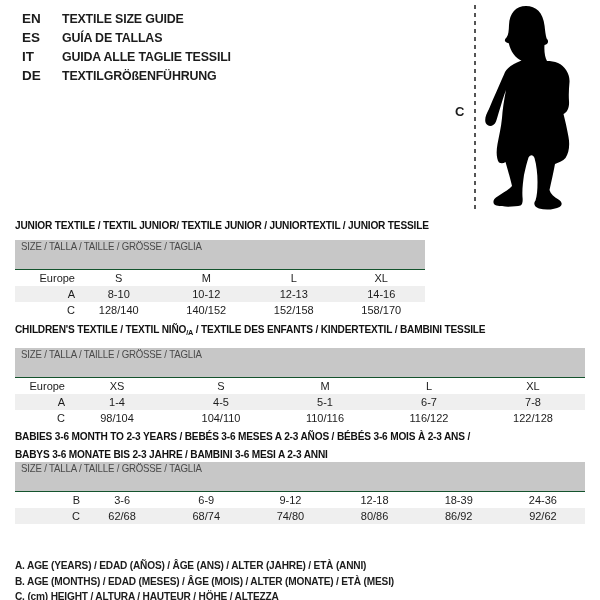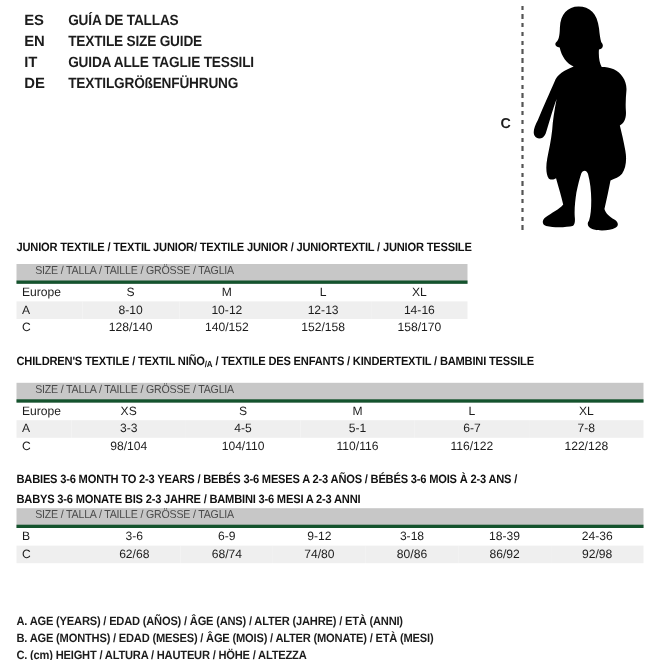--- a/index.html
+++ b/index.html
@@ -17,48 +17,48 @@
 
   
   .dash-line{left:474px;top:5px;width:2px;height:205px;
     background:repeating-linear-gradient(to bottom,#555 0px,#555 4px,transparent 4px,transparent 8px);}
   .c-label{left:455px;top:104px;font-weight:bold;font-size:13px;}
   .silhouette{left:483px;top:4px;}
 
   
   .sec-title{font-weight:bold;font-size:11px;color:#111;}
   .title-sub{font-size:8px;vertical-align:-2px;}
-  .size-bar{background:#c7c7c7;border-bottom:3px solid #14532d;height:18px;line-height:13px;
-            font-size:10.5px;color:#4a4a4a;padding-left:17px;box-sizing:border-box;}
+  .size-bar{background:#c7c7c7;border-bottom:1px solid #14532d;height:30px;line-height:13px;
+            font-size:10.5px;color:#4a4a4a;padding-left:6px;box-sizing:border-box;}
   table.size-table{border-collapse:collapse;table-layout:fixed;}
   table.size-table td{height:16px;font-size:11px;text-align:center;padding:0;vertical-align:middle;}
-  table.size-table td.rowlabel{text-align:left;padding-left:5px;}
+  table.size-table td.rowlabel{text-align:right;padding-left:5px;}
   table.size-table tr:nth-child(even){background:#efefef;}
 
   #t1-bar,#t1 {width:410px;}
   #t2-bar,#t2,#t3-bar,#t3{width:570px;}
   #t1 td.rowlabel{width:55px;}
   #t2 td.rowlabel{width:45px;}
   #t3 td.rowlabel{width:60px;}
 
   
   .footnotes{left:15px;top:558px;}
   .footnote{font-weight:bold;font-size:11px;line-height:15.5px;}
 </style>
 </head>
 <body>
 
 <div class="abs lang-list">
   <div class="lang-row">
+    <span class="lang-code">EN</span>
+    <span class="cond">TEXTILE SIZE GUIDE</span>
+  </div>
+  <div class="lang-row">
     <span class="lang-code">ES</span>
     <span class="cond">GUÍA DE TALLAS</span>
-  </div>
-  <div class="lang-row">
-    <span class="lang-code">EN</span>
-    <span class="cond">TEXTILE SIZE GUIDE</span>
   </div>
   <div class="lang-row">
     <span class="lang-code">IT</span>
     <span class="cond">GUIDA ALLE TAGLIE TESSILI</span>
   </div>
   <div class="lang-row">
     <span class="lang-code">DE</span>
     <span class="cond">TEXTILGRÖßENFÜHRUNG</span>
   </div>
 </div>
@@ -155,21 +155,21 @@
         <tr>
       <td class="rowlabel">Europe</td>
       <td>XS</td>
       <td>S</td>
       <td>M</td>
       <td>L</td>
       <td>XL</td>
     </tr>
     <tr>
       <td class="rowlabel">A</td>
-      <td>3-3</td>
+      <td>1-4</td>
       <td>4-5</td>
       <td>5-1</td>
       <td>6-7</td>
       <td>7-8</td>
     </tr>
     <tr>
       <td class="rowlabel">C</td>
       <td>98/104</td>
       <td>104/110</td>
       <td>110/116</td>
@@ -188,32 +188,32 @@
   <div class="size-bar" id="t3-bar">
     <span class="cond">SIZE / TALLA / TAILLE / GRÖSSE / TAGLIA</span>
   </div>
   <table class="size-table" id="t3">
     <tbody>
         <tr>
       <td class="rowlabel">B</td>
       <td>3-6</td>
       <td>6-9</td>
       <td>9-12</td>
-      <td>3-18</td>
+      <td>12-18</td>
       <td>18-39</td>
       <td>24-36</td>
     </tr>
     <tr>
       <td class="rowlabel">C</td>
       <td>62/68</td>
       <td>68/74</td>
       <td>74/80</td>
       <td>80/86</td>
       <td>86/92</td>
-      <td>92/98</td>
+      <td>92/62</td>
     </tr>
   </tbody>
     </table>
 </div>
 
 <div class="abs footnotes">
   <div class="footnote"><span class="cond">A. AGE (YEARS) / EDAD (AÑOS) / ÂGE (ANS) / ALTER (JAHRE) / ETÀ (ANNI)</span></div>
   <div class="footnote"><span class="cond">B. AGE (MONTHS) / EDAD (MESES) / ÂGE (MOIS) / ALTER (MONATE) / ETÀ (MESI)</span></div>
   <div class="footnote"><span class="cond">C. (cm) HEIGHT / ALTURA / HAUTEUR / HÖHE / ALTEZZA</span></div>
 </div>

